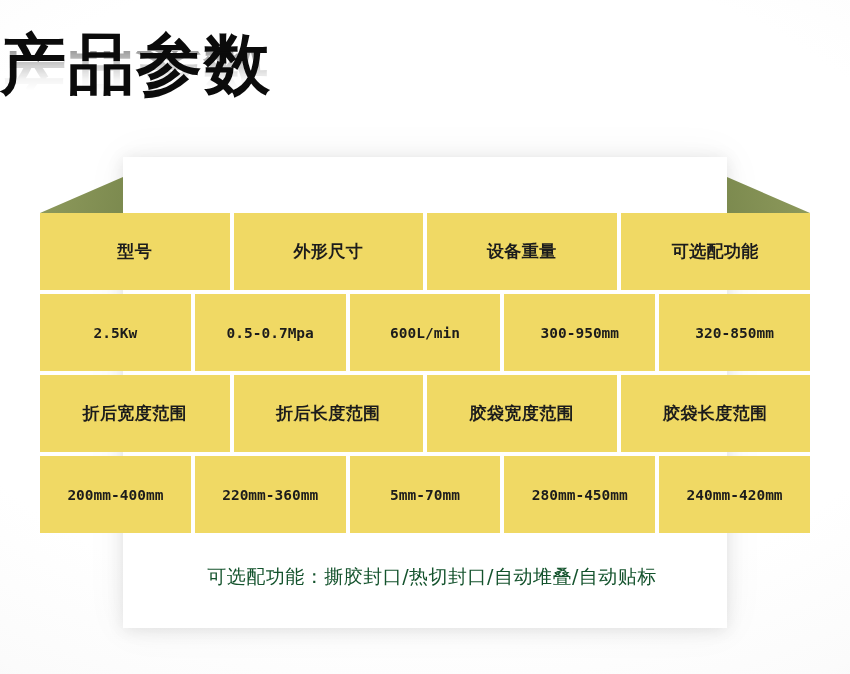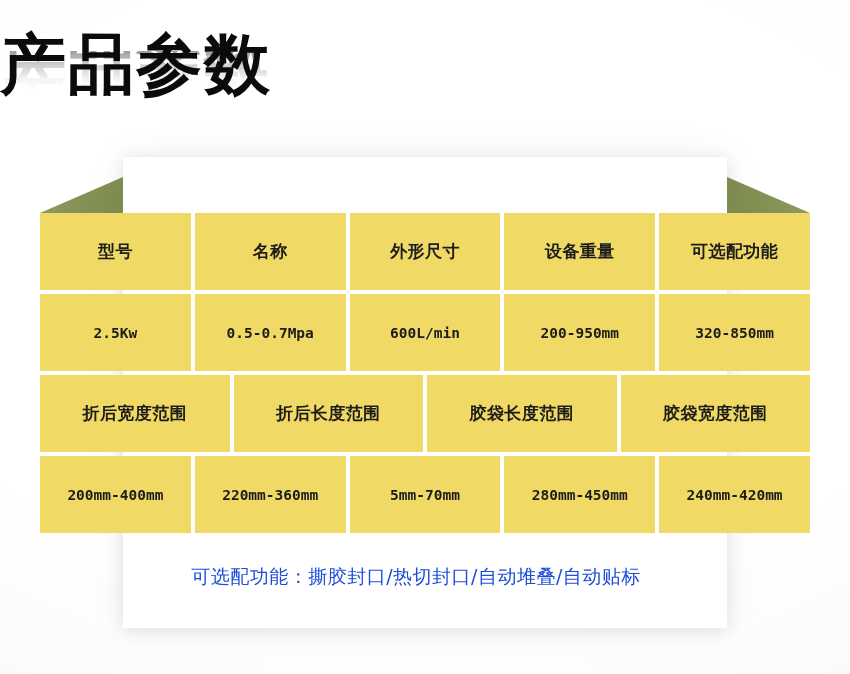--- a/index.html
+++ b/index.html
@@ -126,28 +126,28 @@
   }
   .spec-cell.cjk {
     font-family: "DejaVu Sans", "Liberation Sans", sans-serif;
     font-size: 17px;
     font-weight: 600;
   }
 
   
   #footer-note {
     position: absolute;
-    left: 114px;
+    left: 130px;
     top: 563px;
     width: 604px;
     text-align: center;
     font-family: "DejaVu Sans", "Liberation Sans", sans-serif;
     font-size: 19px;
     font-weight: 500;
-    color: #1d4ed8;
+    color: #14532d;
     letter-spacing: 0.5px;
     line-height: 26px;
   }
 </style>
 </head>
 <body>
 
 <div id="page"></div>
 
 <div id="title-block">
@@ -156,37 +156,36 @@
 </div>
 
 <div id="card"></div>
 
 <div id="ribbon-fold-left" class="ribbon-fold"></div>
 <div id="ribbon-fold-right" class="ribbon-fold"></div>
 
 <div id="spec-table">
     <div class="spec-row">
       <div class="spec-cell cjk">型号</div>
-      <div class="spec-cell cjk">名称</div>
       <div class="spec-cell cjk">外形尺寸</div>
       <div class="spec-cell cjk">设备重量</div>
       <div class="spec-cell cjk">可选配功能</div>
     </div>
     <div class="spec-row">
       <div class="spec-cell latin">2.5Kw</div>
       <div class="spec-cell latin">0.5-0.7Mpa</div>
       <div class="spec-cell latin">600L/min</div>
-      <div class="spec-cell latin">200-950mm</div>
+      <div class="spec-cell latin">300-950mm</div>
       <div class="spec-cell latin">320-850mm</div>
     </div>
     <div class="spec-row">
       <div class="spec-cell cjk">折后宽度范围</div>
       <div class="spec-cell cjk">折后长度范围</div>
+      <div class="spec-cell cjk">胶袋宽度范围</div>
       <div class="spec-cell cjk">胶袋长度范围</div>
-      <div class="spec-cell cjk">胶袋宽度范围</div>
     </div>
     <div class="spec-row">
       <div class="spec-cell latin">200mm-400mm</div>
       <div class="spec-cell latin">220mm-360mm</div>
       <div class="spec-cell latin">5mm-70mm</div>
       <div class="spec-cell latin">280mm-450mm</div>
       <div class="spec-cell latin">240mm-420mm</div>
     </div>
   </div>
 

